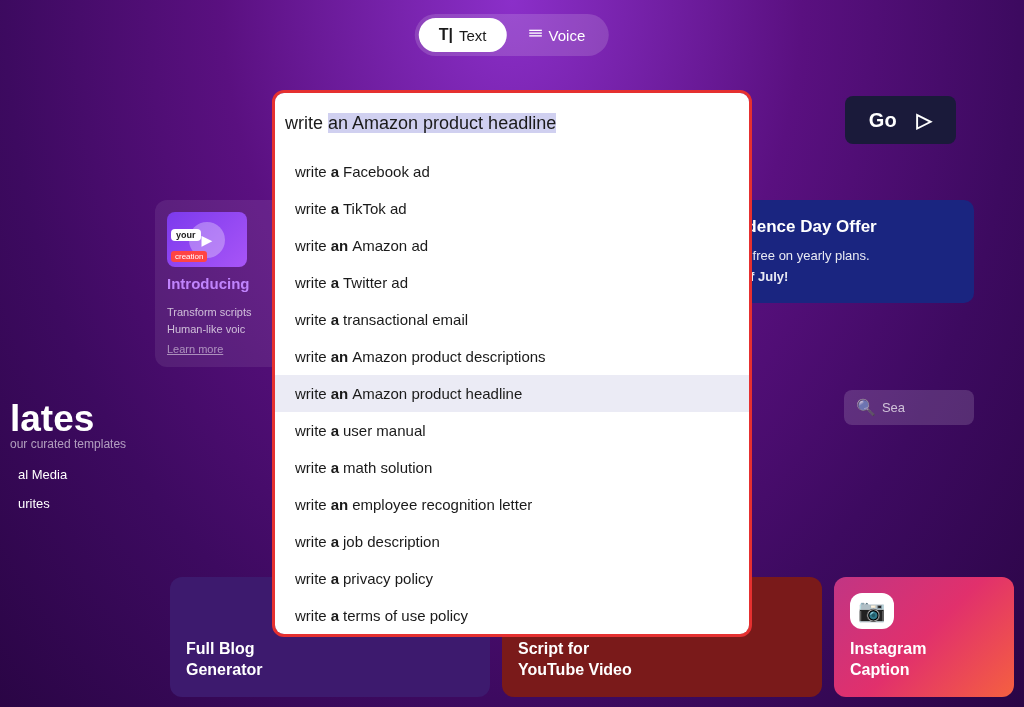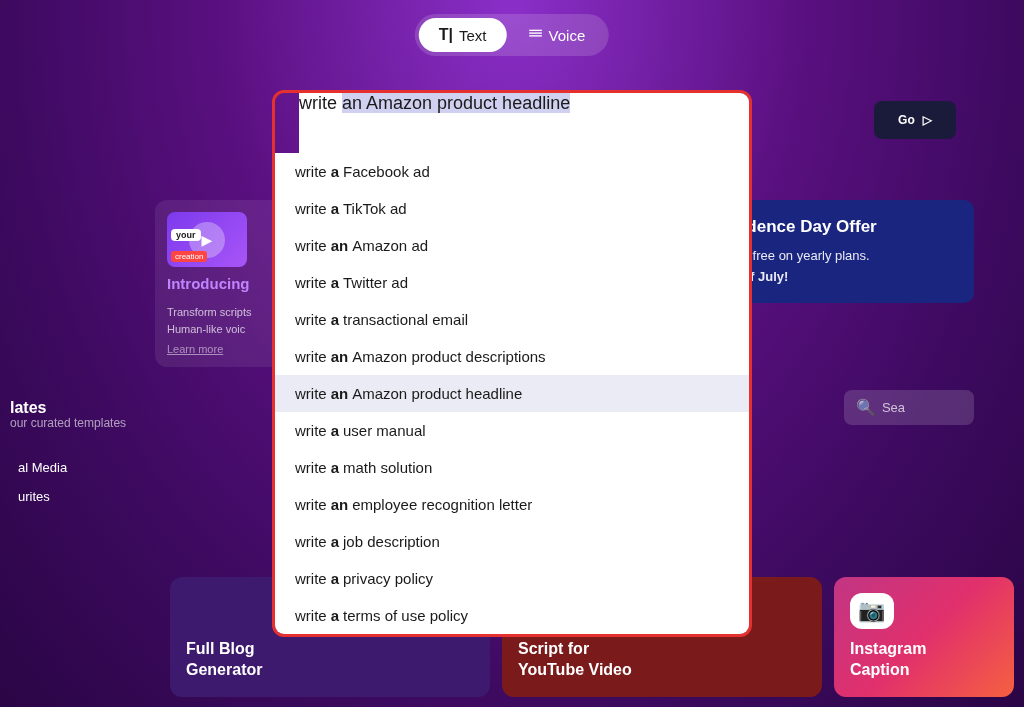--- a/index.html
+++ b/index.html
@@ -66,25 +66,24 @@
       width: 480px;
       z-index: 20;
       border: 3px solid #e53030;
       border-radius: 12px;
       overflow: hidden;
     }
 
     .search-box-inner {
       background: white;
       display: flex;
-      align-items: flex-start;
+      align-items: center;
       height: 60px;
-      padding: 0 0;
+      padding: 0 10px;
       gap: 10px;
-      margin-left: 24px;
     }
 
     .search-text-display {
       font-size: 18px;
       color: #1a1a1a;
       flex: 1;
     }
 
     .search-text-display .highlight {
       background: #d0d0f0;
@@ -128,26 +127,26 @@
       align-items: center;
       z-index: 25;
     }
 
     .go-btn-main {
       background: #1a1a3a;
       color: white;
       border: none;
       border-radius: 8px;
       padding: 12px 24px;
-      font-size: 12px;
+      font-size: 20px;
       font-weight: 700;
       cursor: pointer;
       display: flex;
       align-items: center;
-      gap: 8px;
+      gap: 20px;
     }
 
     .sidebar-item {
       color: white;
       font-size: 13px;
       padding: 6px 8px;
       border-radius: 6px;
       cursor: pointer;
       margin-bottom: 2px;
     }
@@ -369,22 +368,22 @@
     <span>Independence Day Offer</span>
   </div>
   <div class="banner-text">
     <span style="color:#a0d0ff; font-size:16px; margin-right:4px;">+</span>
     <span>Get 3 months free on yearly plans.</span><br>
     <span style="font-weight:700;">Happy Fourth of July!</span>
   </div>
 </div>
 
 <div style="position:absolute; top:390px; left:0; width:155px; z-index:2; padding:10px;">
-  <div style="font-size:16px; font-weight:700; color:white; line-height:1;">lates</div>
-  <div style="color:rgba(255,255,255,0.6); font-size:12px; margin-bottom:24px;">our curated templates</div>
+  <div style="font-size:37px; font-weight:700; color:white; line-height:1;">lates</div>
+  <div style="color:rgba(255,255,255,0.6); font-size:12px; margin-bottom:10px;">our curated templates</div>
   <div class="sidebar-item">
     <span>al Media</span>
   </div>
   <div class="sidebar-item">
     <span>urites</span>
   </div>
 </div>
 
 <div style="position:absolute; bottom:0; left:160px; right:0; height:140px; display:flex; gap:12px; padding:10px; z-index:2;">
 

